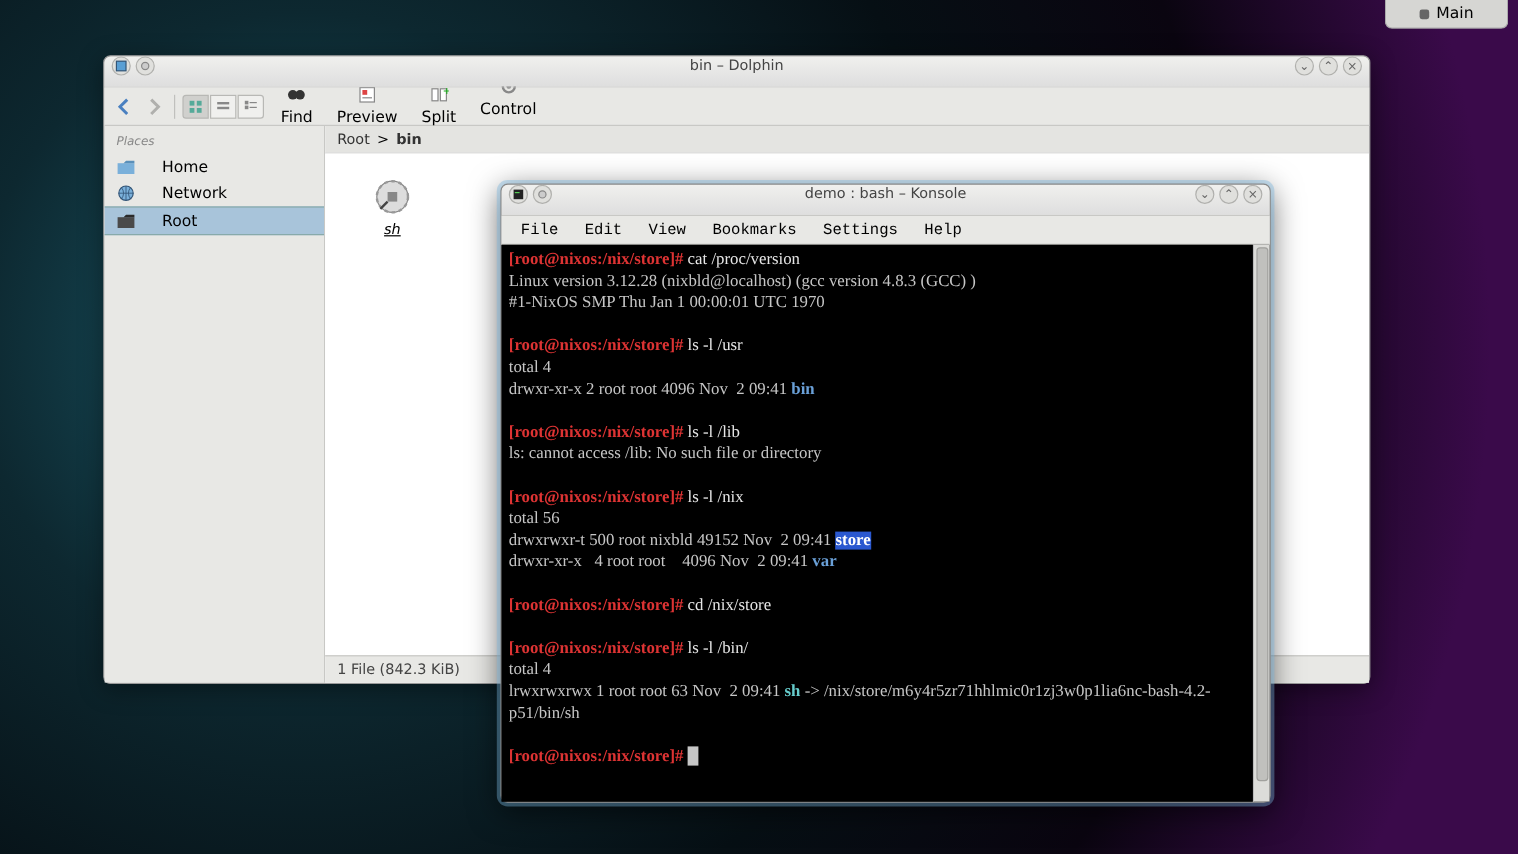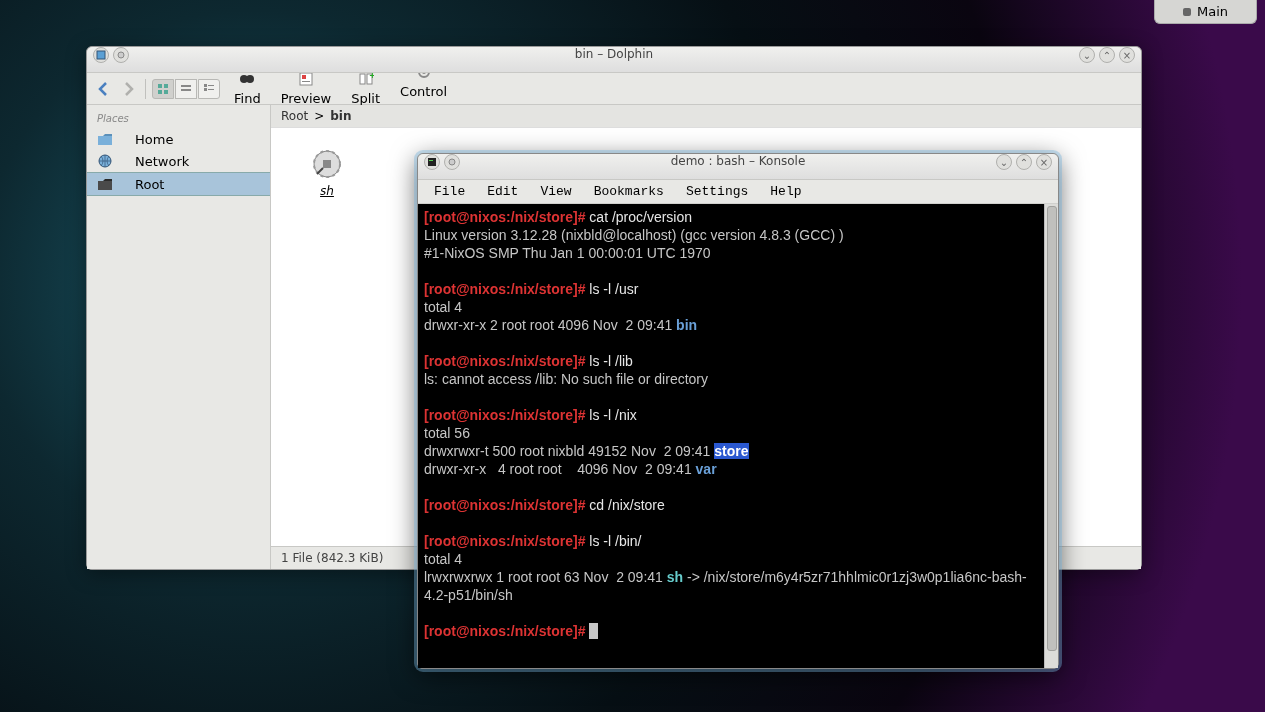--- a/index.html
+++ b/index.html
@@ -117,21 +117,21 @@
   box-shadow: 0 0 0 3px rgba(120,180,220,0.4), 0 6px 26px rgba(0,0,0,0.6);
   display: flex; flex-direction: column;
 }
 .konsole .menubar {
   height: 24px; display: flex; align-items: center; gap: 2px;
   padding: 0 6px; background: #e8e8e5; border-bottom: 1px solid #d0d0cd;
 }
 .konsole .menubar .menu-item { padding: 2px 10px; cursor: pointer; border-radius: 3px; font-family: Liberation Mono, monospace; }
 .konsole .term {
   flex: 1; background: #000; color: #c6c6c6;
-  font-family: Liberation Sans, sans-serif;
+  font-family: Liberation Serif, serif;
   font-size: 14px; line-height: 18px;
   padding: 4px 6px; overflow: hidden; white-space: pre-wrap;
   position: relative;
 }
 .konsole .term-wrap { flex: 1; display: flex; background: #000; }
 .konsole .scrollbar { width: 14px; background: #dcdcd9; border-left: 1px solid #bbb; }
 .konsole .scrollbar .thumb { width: 10px; margin: 2px auto; height: 96%; background: #c0c0bd; border: 1px solid #a0a09d; border-radius: 3px; }
 
 .t-red { color: #d33; font-weight: bold; }
 .t-white { color: #e6e6e6; }

